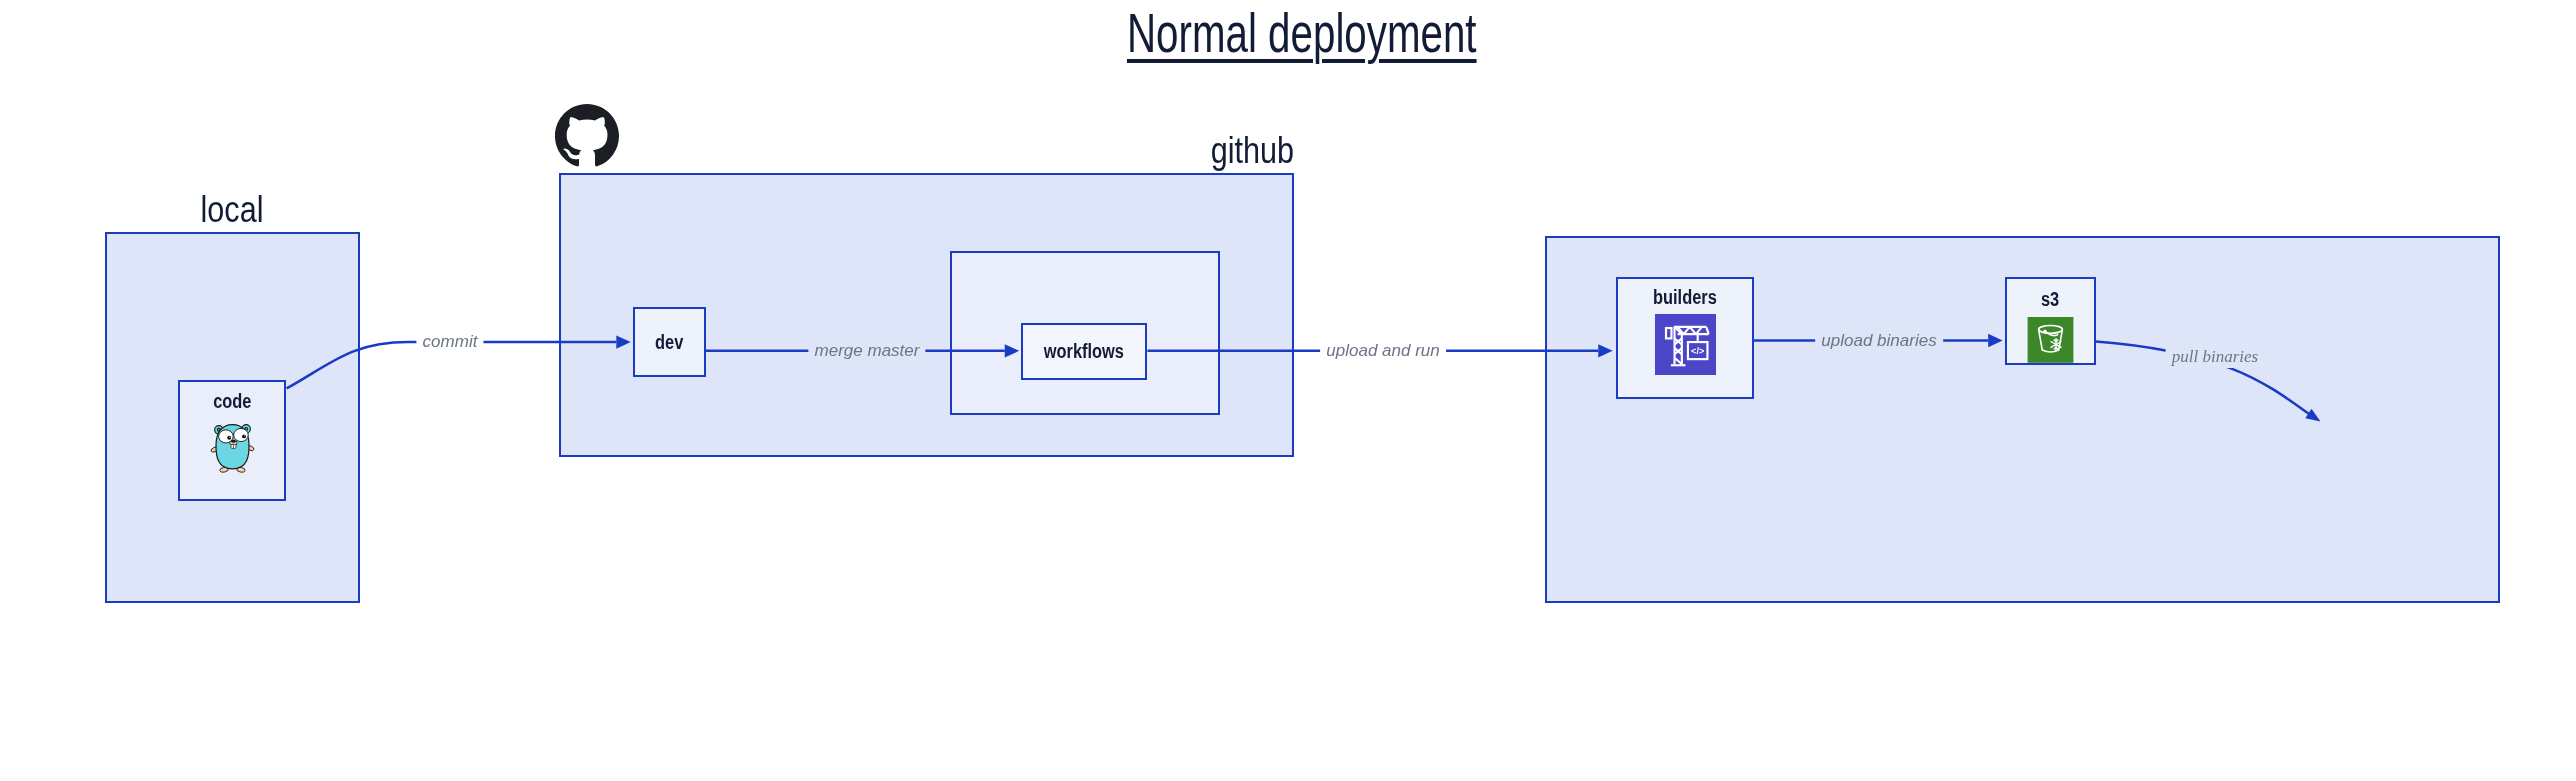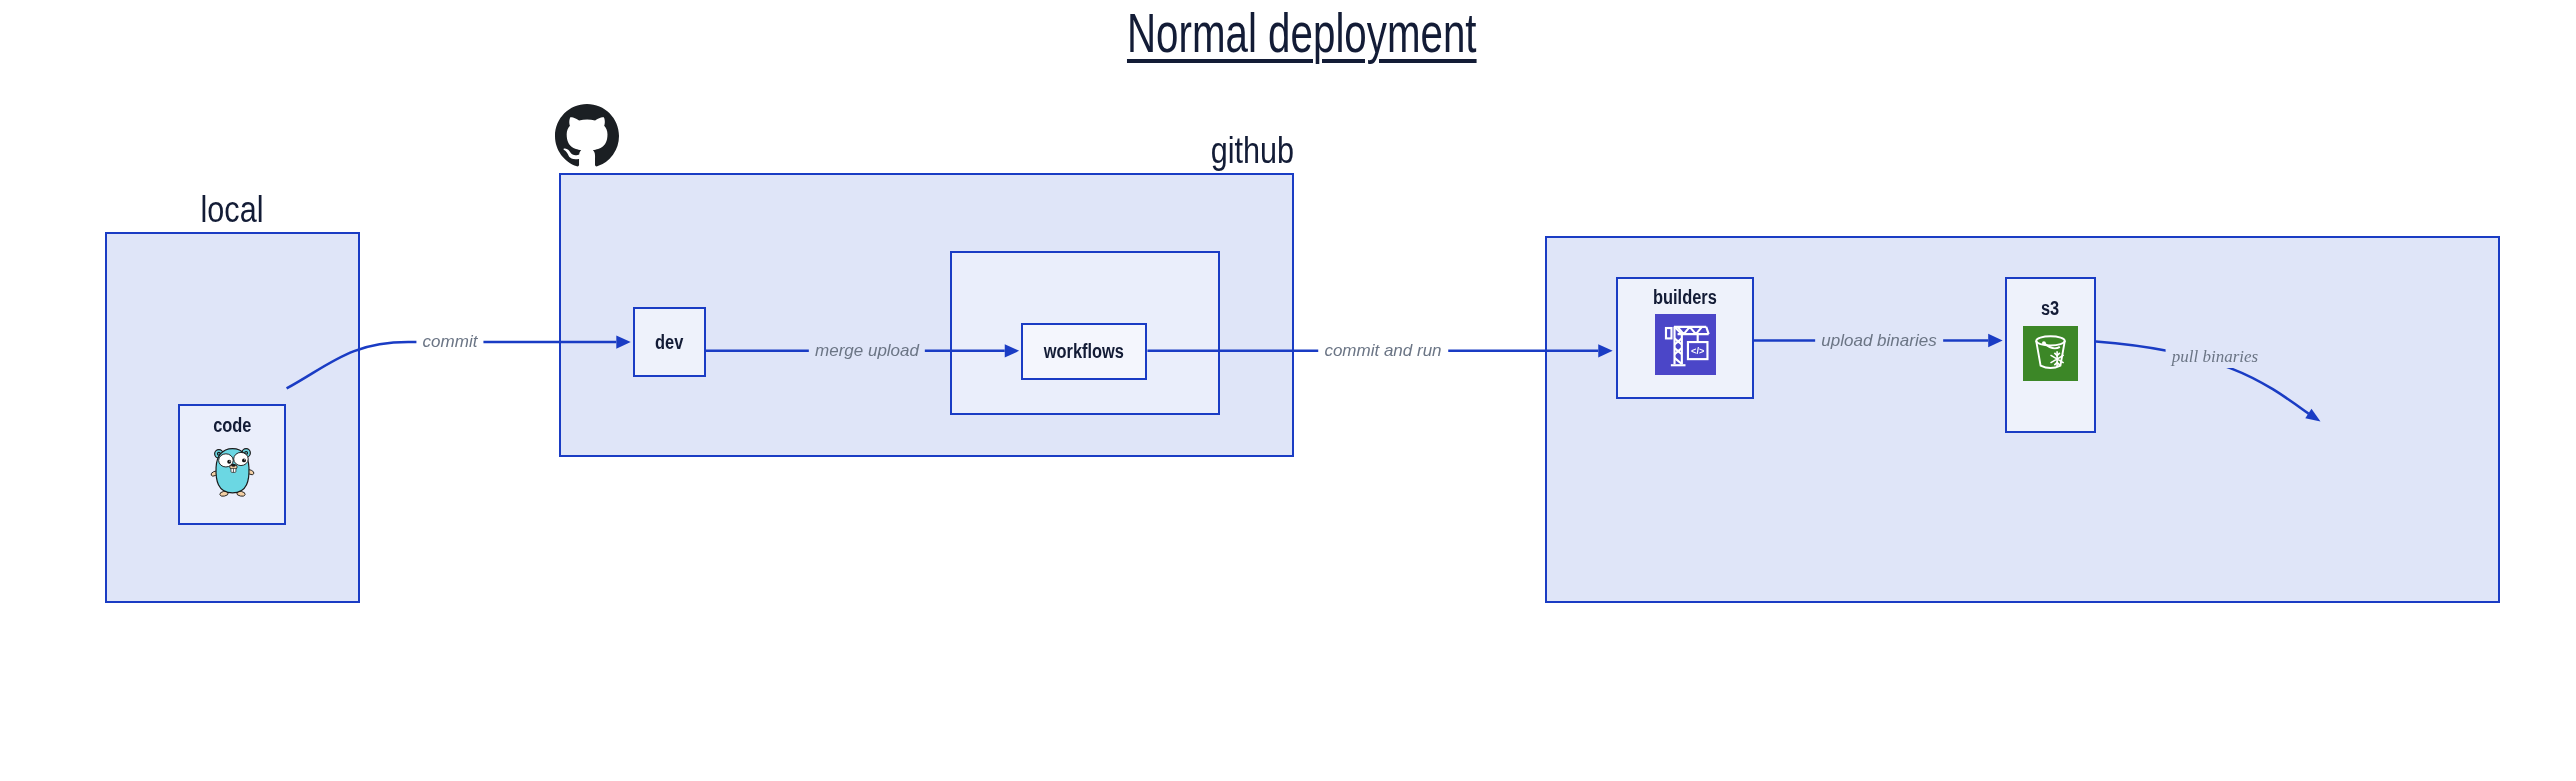--- a/index.html
+++ b/index.html
@@ -61,21 +61,21 @@
   </svg>
 
   <div class="group-box" style="left:105px; top:232px; width:255px; height:371px;"></div>
 
   <div class="group-box" style="left:559px; top:173px; width:735px; height:284px;"></div>
 
   <div class="group-box" style="left:1545px; top:236px; width:955px; height:367px;"></div>
 
   <div class="mid-box" style="left:950px; top:251px; width:270px; height:164px;"></div>
 
-  <div class="node-box" style="left:178px; top:380px; width:108px; height:121px; background:#eaeefb; padding-top:8.2px;margin-top:24px;">
+  <div class="node-box" style="left:178px; top:380px; width:108px; height:121px; background:#eaeefb; padding-top:8.2px;">
     <div class="node-title"><span class="cond">code</span></div>
     <svg class="icon-tile" width="47" height="61" viewBox="0 0 100 125" style="margin-top:3.1px;">
       <g stroke="#1a1a1a" stroke-width="2.5">
         <circle cx="21" cy="27" r="9" fill="#6bd7e3"></circle>
         <circle cx="79" cy="25" r="9" fill="#6bd7e3"></circle>
         <circle cx="21" cy="27" r="3" fill="#5bc4d2"></circle>
         <circle cx="79" cy="25" r="3" fill="#5bc4d2"></circle>
         <g stroke-width="1.8" fill="#f3cfa4">
           <ellipse cx="12" cy="69" rx="8" ry="4.5" transform="rotate(-25 12 69)"></ellipse>
           <ellipse cx="88" cy="66" rx="8" ry="4.5" transform="rotate(25 88 66)"></ellipse>
@@ -122,21 +122,21 @@
         <path d="M32 21 V82 M44 33 V82"></path>
         <path d="M32 21 L44 33 M32 40 L44 50 M44 40 L32 50 M32 56 L44 66 M44 56 L32 66 M32 72 L44 82"></path>
         <path d="M26 84 H50"></path>
         <path d="M70 33 V46"></path>
         <rect x="54" y="46" width="32" height="28"></rect>
       </g>
       <text x="70" y="66" fill="#ffffff" font-size="15" font-weight="bold" text-anchor="middle" font-family="Liberation Sans, sans-serif">&lt;/&gt;</text>
     </svg>
   </div>
 
-  <div class="node-box" style="left:2005px; top:277px; width:91px; height:156px; padding-top:18px;">
+  <div class="node-box" style="left:2005px; top:277px; width:91px; height:88px; padding-top:9px;">
     <div class="node-title"><span class="cond">s3</span></div>
     <svg class="icon-tile" width="55" height="55" viewBox="0 0 100 100" style="margin-top:6.2px;">
       <rect x="0" y="0" width="100" height="100" fill="#3c8727"></rect>
       <g stroke="#ffffff" stroke-width="3.5" fill="none">
         <ellipse cx="50" cy="27" rx="26" ry="8.5"></ellipse>
         <path d="M24 27 L32 72 Q50 81 68 72 L76 27"></path>
         <path d="M38 31 C48 40 59 43 67 38"></path>
       </g>
       <circle cx="38" cy="31" r="3.5" fill="#ffffff"></circle>
       <g stroke="#ffffff" stroke-width="3" fill="none">
@@ -160,22 +160,22 @@
     <g fill="#1a3cc4" stroke="none">
       <polygon points="1196,651 1196,677 1224,664"></polygon>
       <polygon points="1950,668 1950,694 1978,681"></polygon>
       <polygon points="3102,668 3102,694 3130,681"></polygon>
       <polygon points="3859,648 3859,674 3887,661"></polygon>
       <polygon points="4504,818 4474.5,811.9 4486.5,793.5"></polygon>
     </g>
   </svg>
 
   <div class="edge-label bg-white" style="left:450px; top:342px;">commit</div>
-  <div class="edge-label bg-outer" style="left:867px; top:351px;">merge upload</div>
-  <div class="edge-label bg-white" style="left:1383px; top:351px;">commit and run</div>
+  <div class="edge-label bg-outer" style="left:867px; top:351px;">merge master</div>
+  <div class="edge-label bg-white" style="left:1383px; top:351px;">upload and run</div>
   <div class="edge-label bg-outer" style="left:1879px; top:341px;">upload binaries</div>
   <div class="edge-label bg-outer" style="left:2215px; top:357px;font-family:Liberation Serif, serif;">pull binaries</div>
 
   <div id="title-wrap">
     <span class="title-text">Normal deployment</span>
   </div>
 
 </div>
 
 

